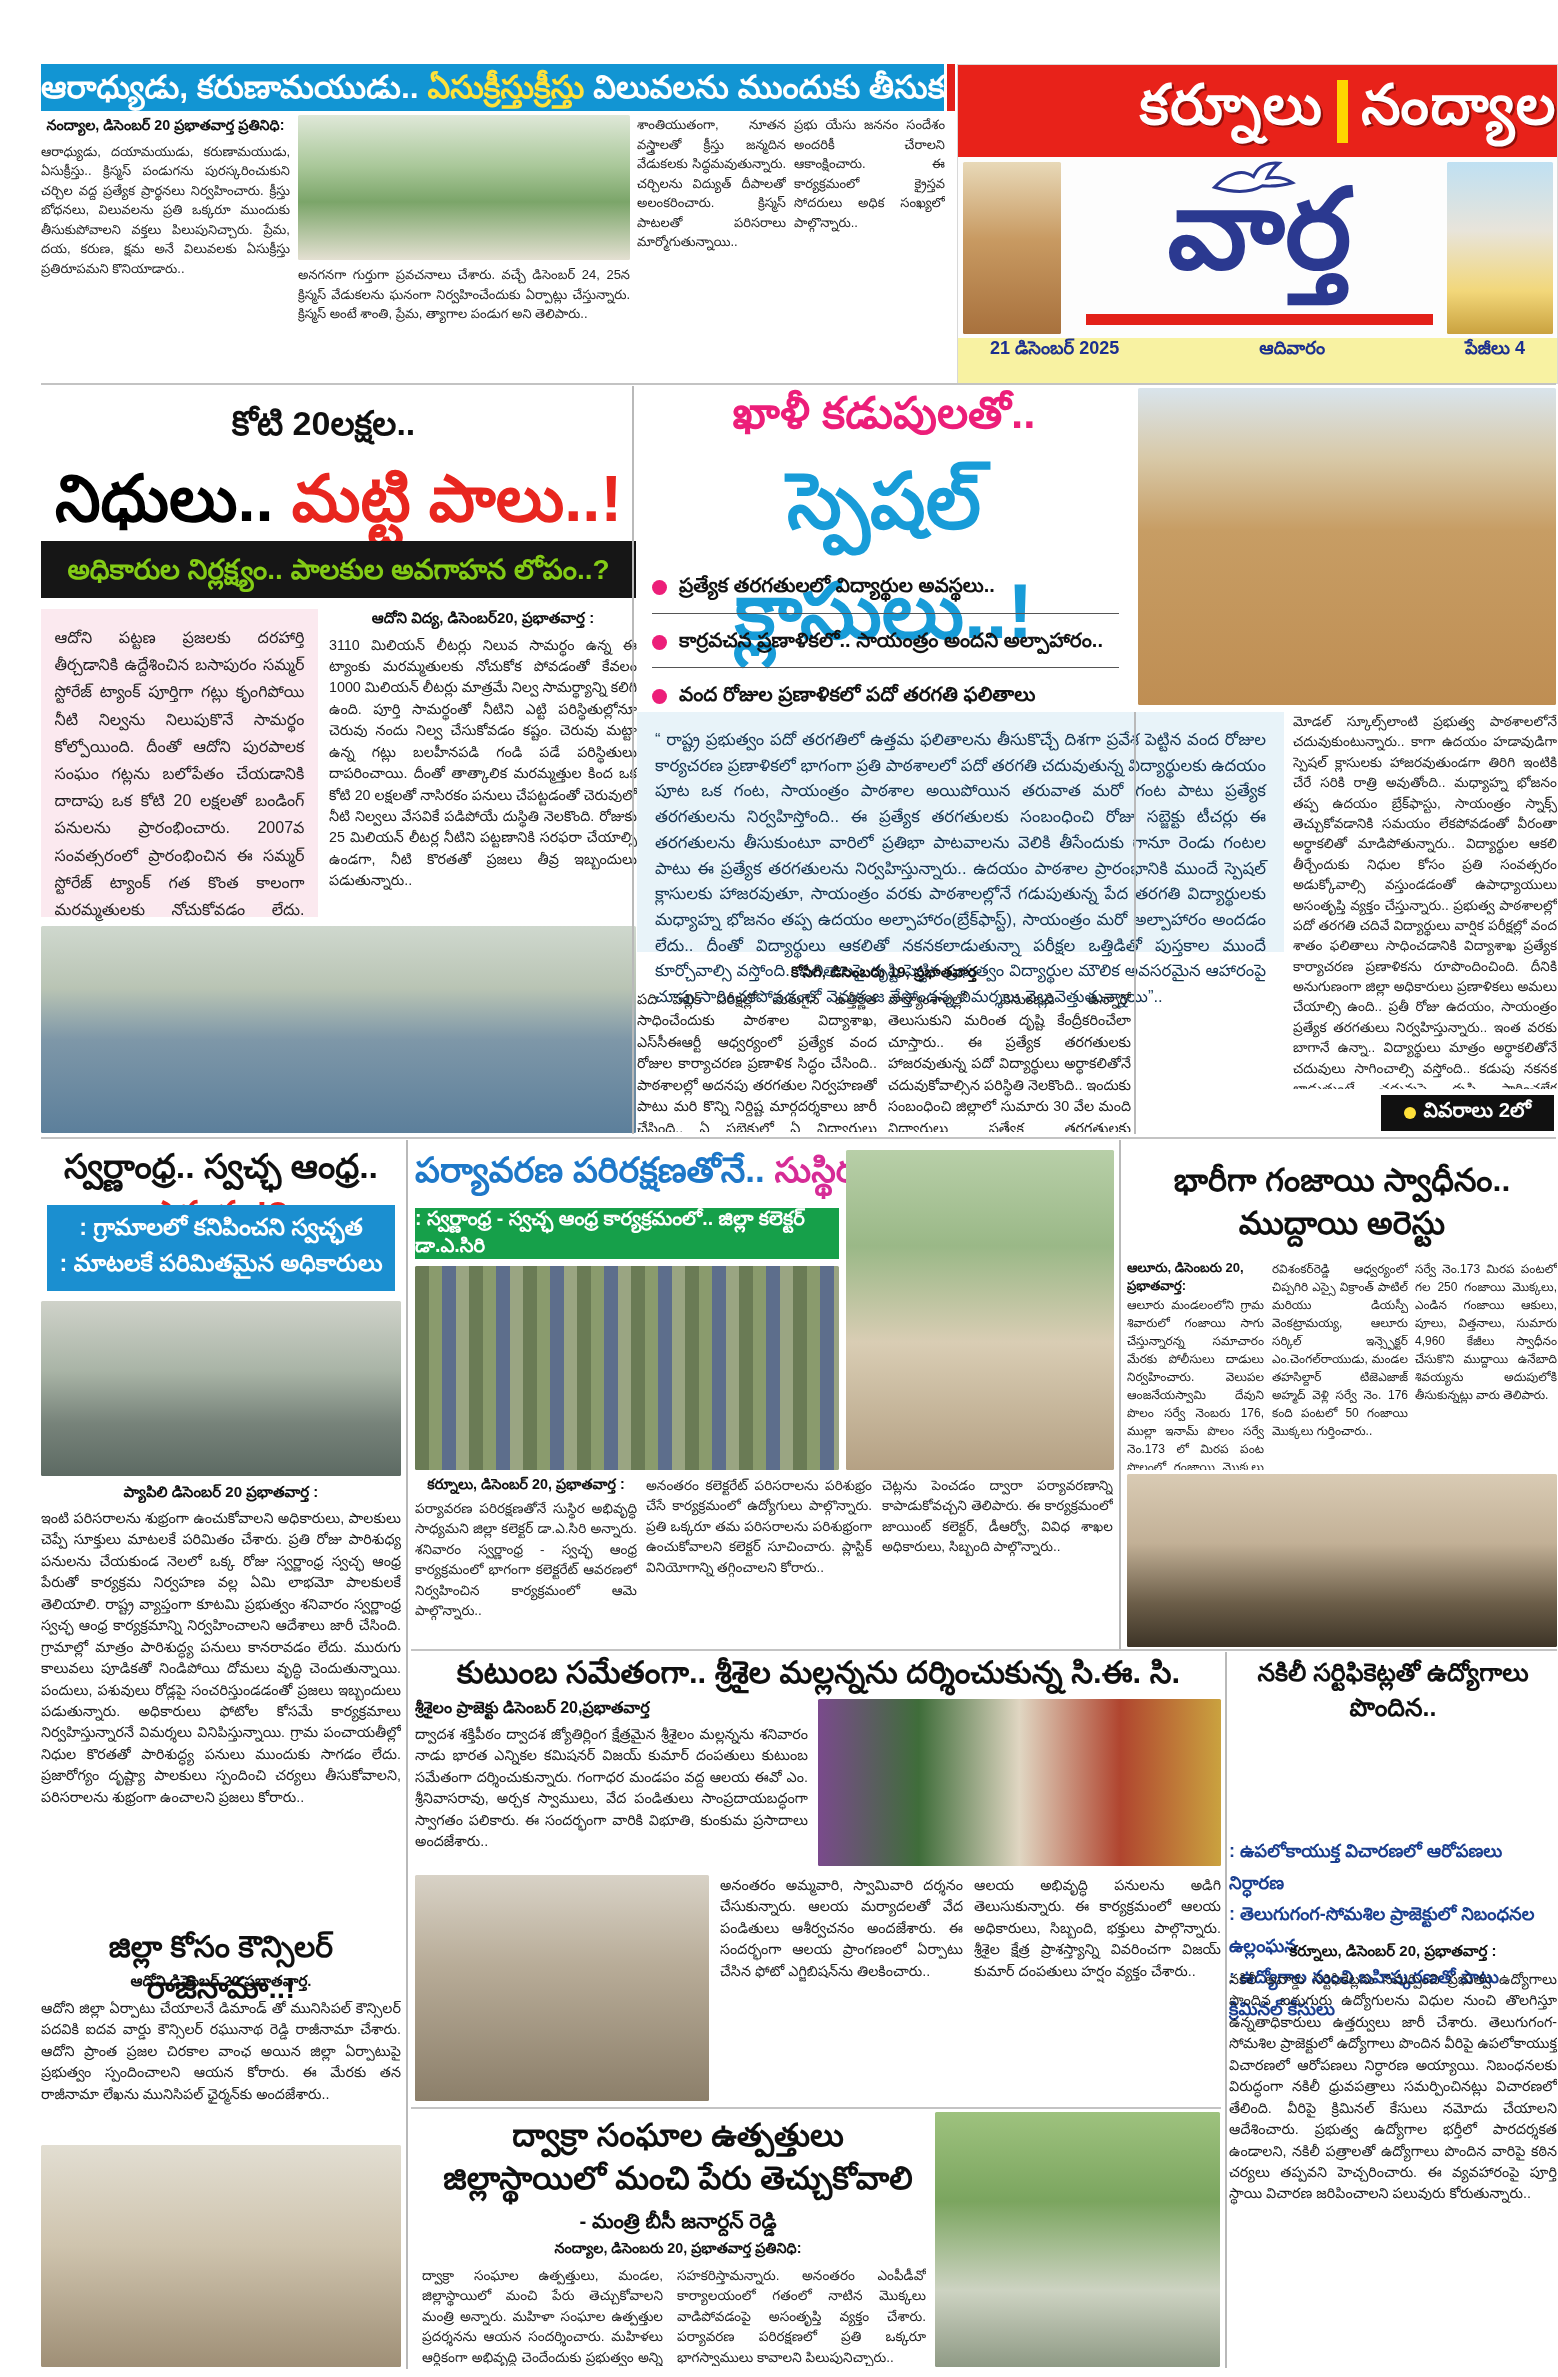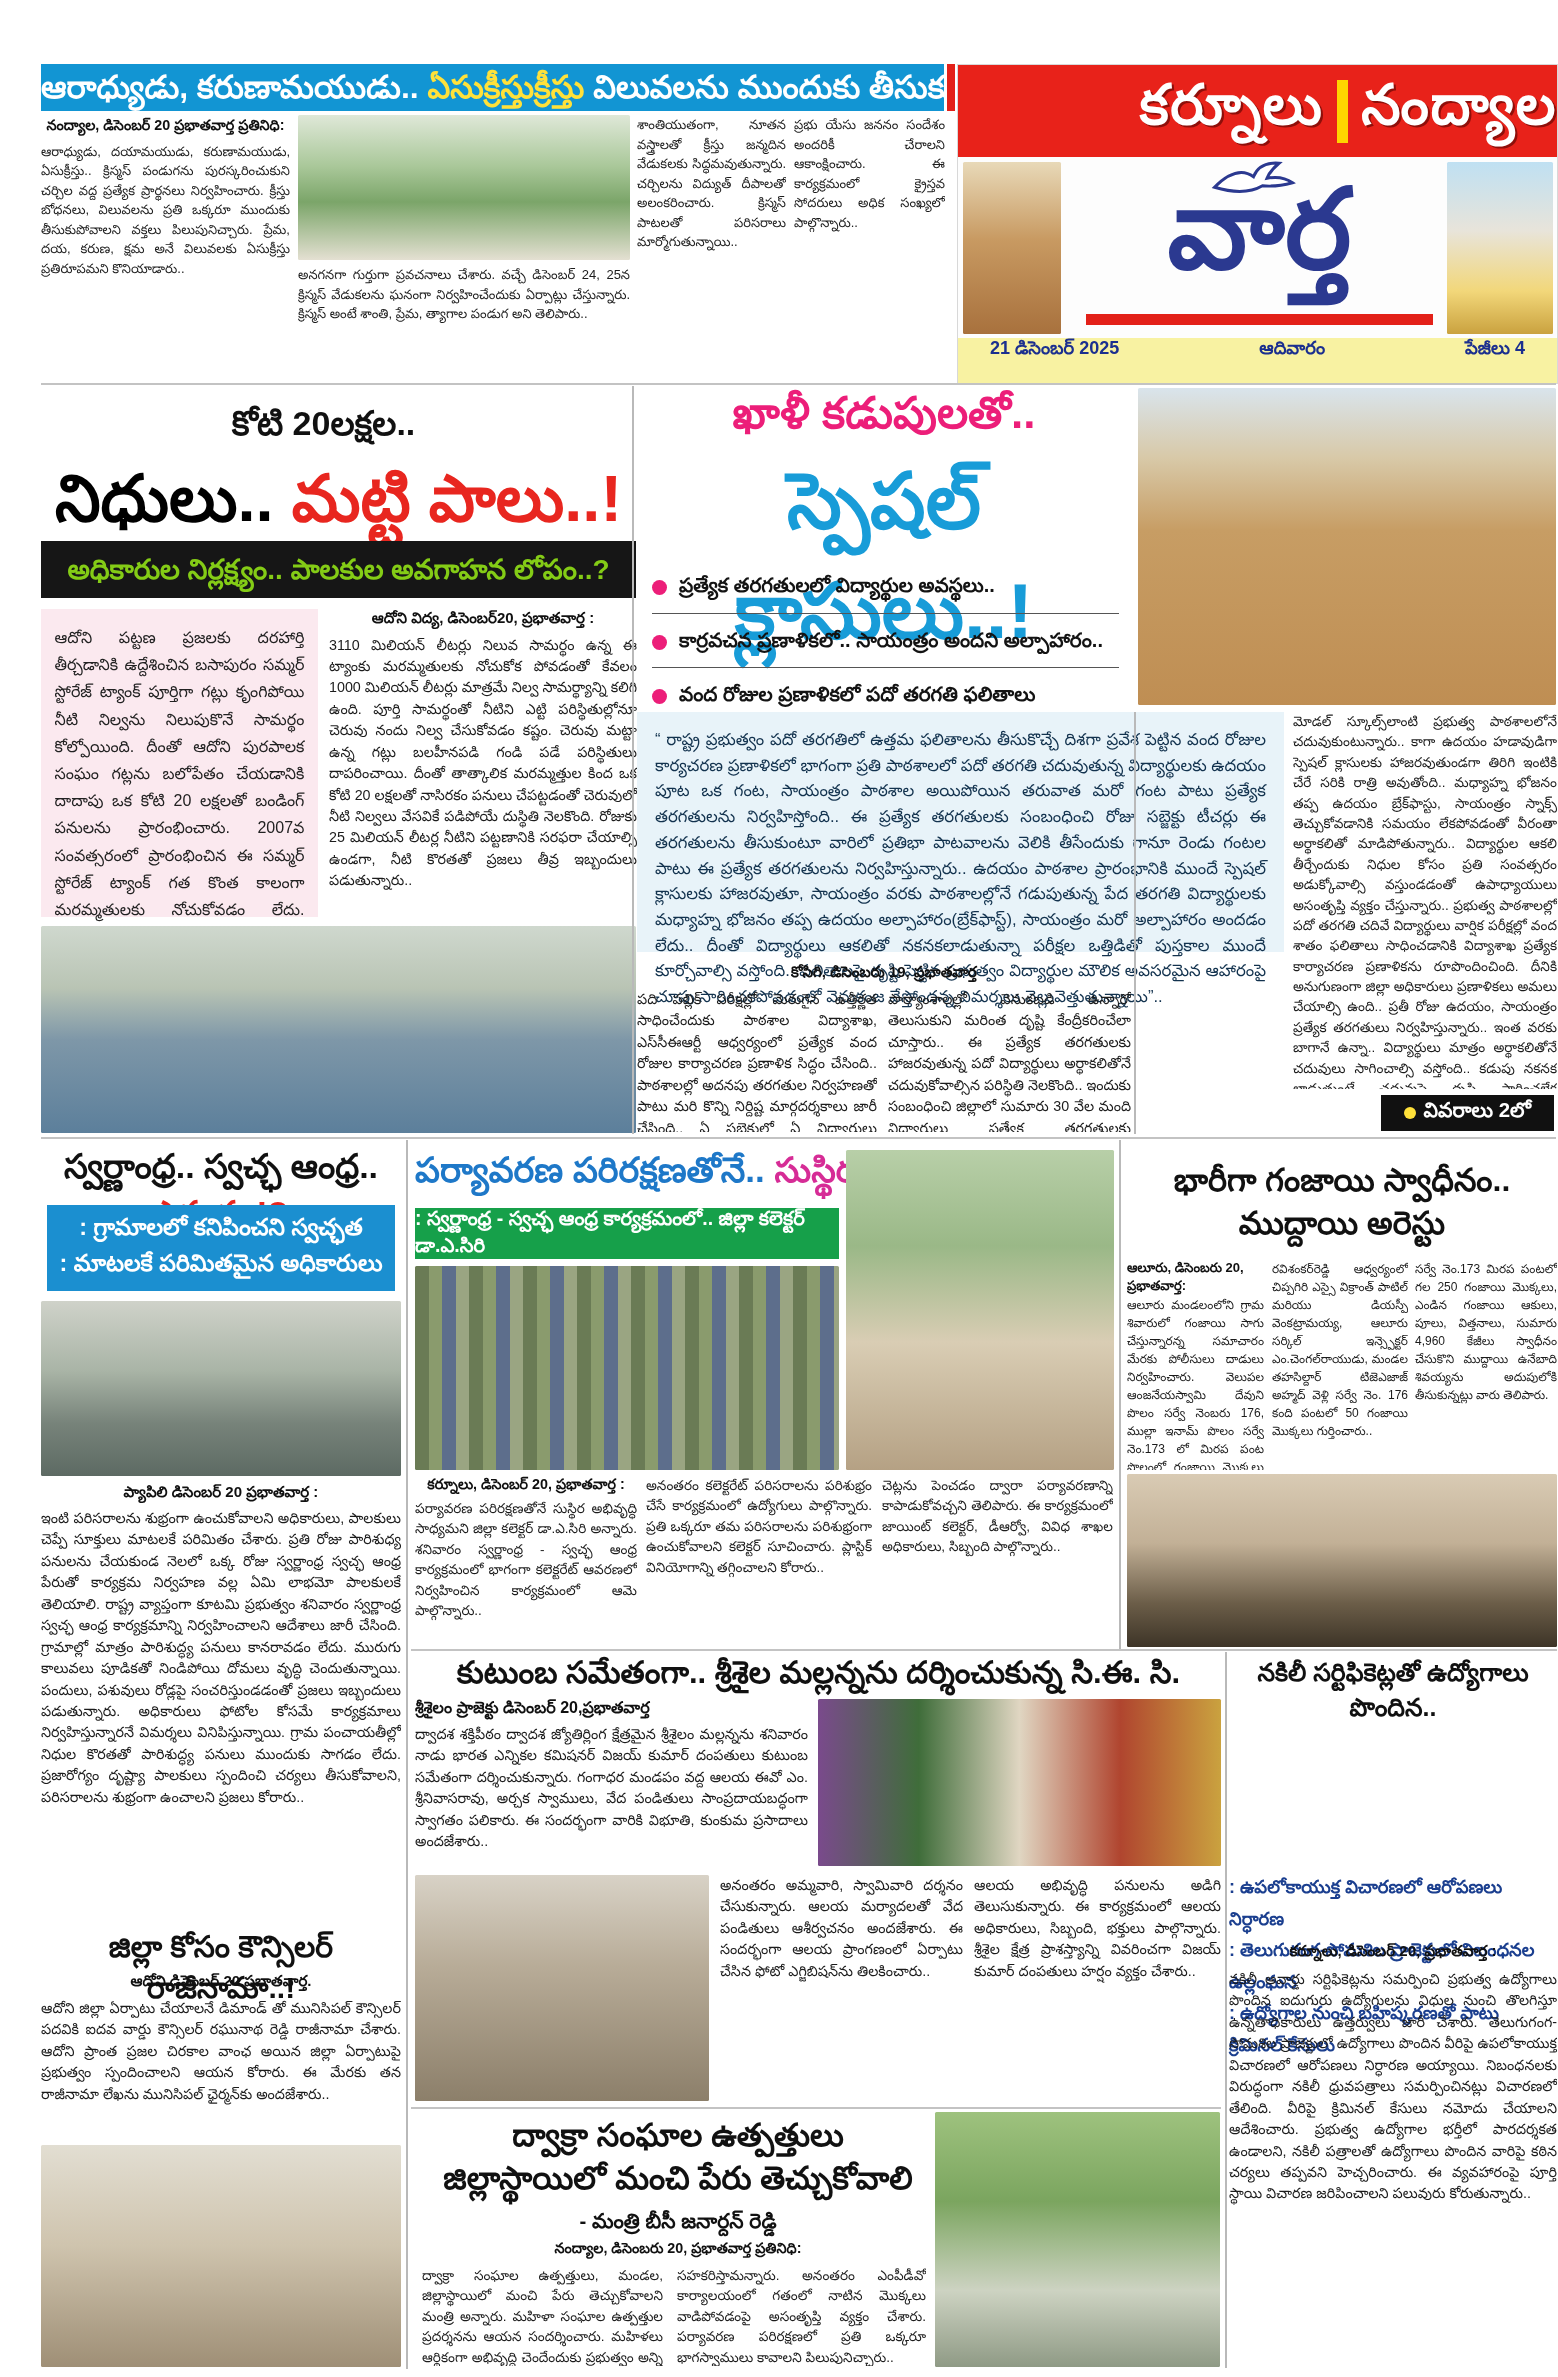--- a/index.html
+++ b/index.html
@@ -71,21 +71,21 @@
 
   
   .headF{left:1127px;top:1159px;width:430px;font-size:32px;font-weight:bold;color:#111;line-height:1.35;}
 
   
   .headG{left:415px;top:1655px;width:807px;font-size:31px;font-weight:bold;color:#111;}
 
   
   .kickH{left:1229px;top:1655px;width:328px;font-size:25px;font-weight:bold;color:#111;line-height:1.4;}
   .headH{left:1229px;top:1729px;width:328px;font-size:40px;font-weight:bold;color:#e4251c;line-height:1.25;}
-  .subsH{left:1229px;top:1836px;width:328px;font-size:18px;font-weight:bold;color:#1b3f8f;line-height:1.75;margin-top:36px;}
+  .subsH{left:1229px;top:1836px;width:328px;font-size:18px;font-weight:bold;color:#1b3f8f;line-height:1.75;}
 
   
   .headI{left:433px;top:2114px;width:490px;font-size:32px;font-weight:bold;color:#111;line-height:1.35;}
   .subI{left:433px;top:2210px;width:490px;font-size:20.4px;font-weight:bold;color:#111;}
 </style>
 </head>
 <body>
 
 <div class="page">
 

